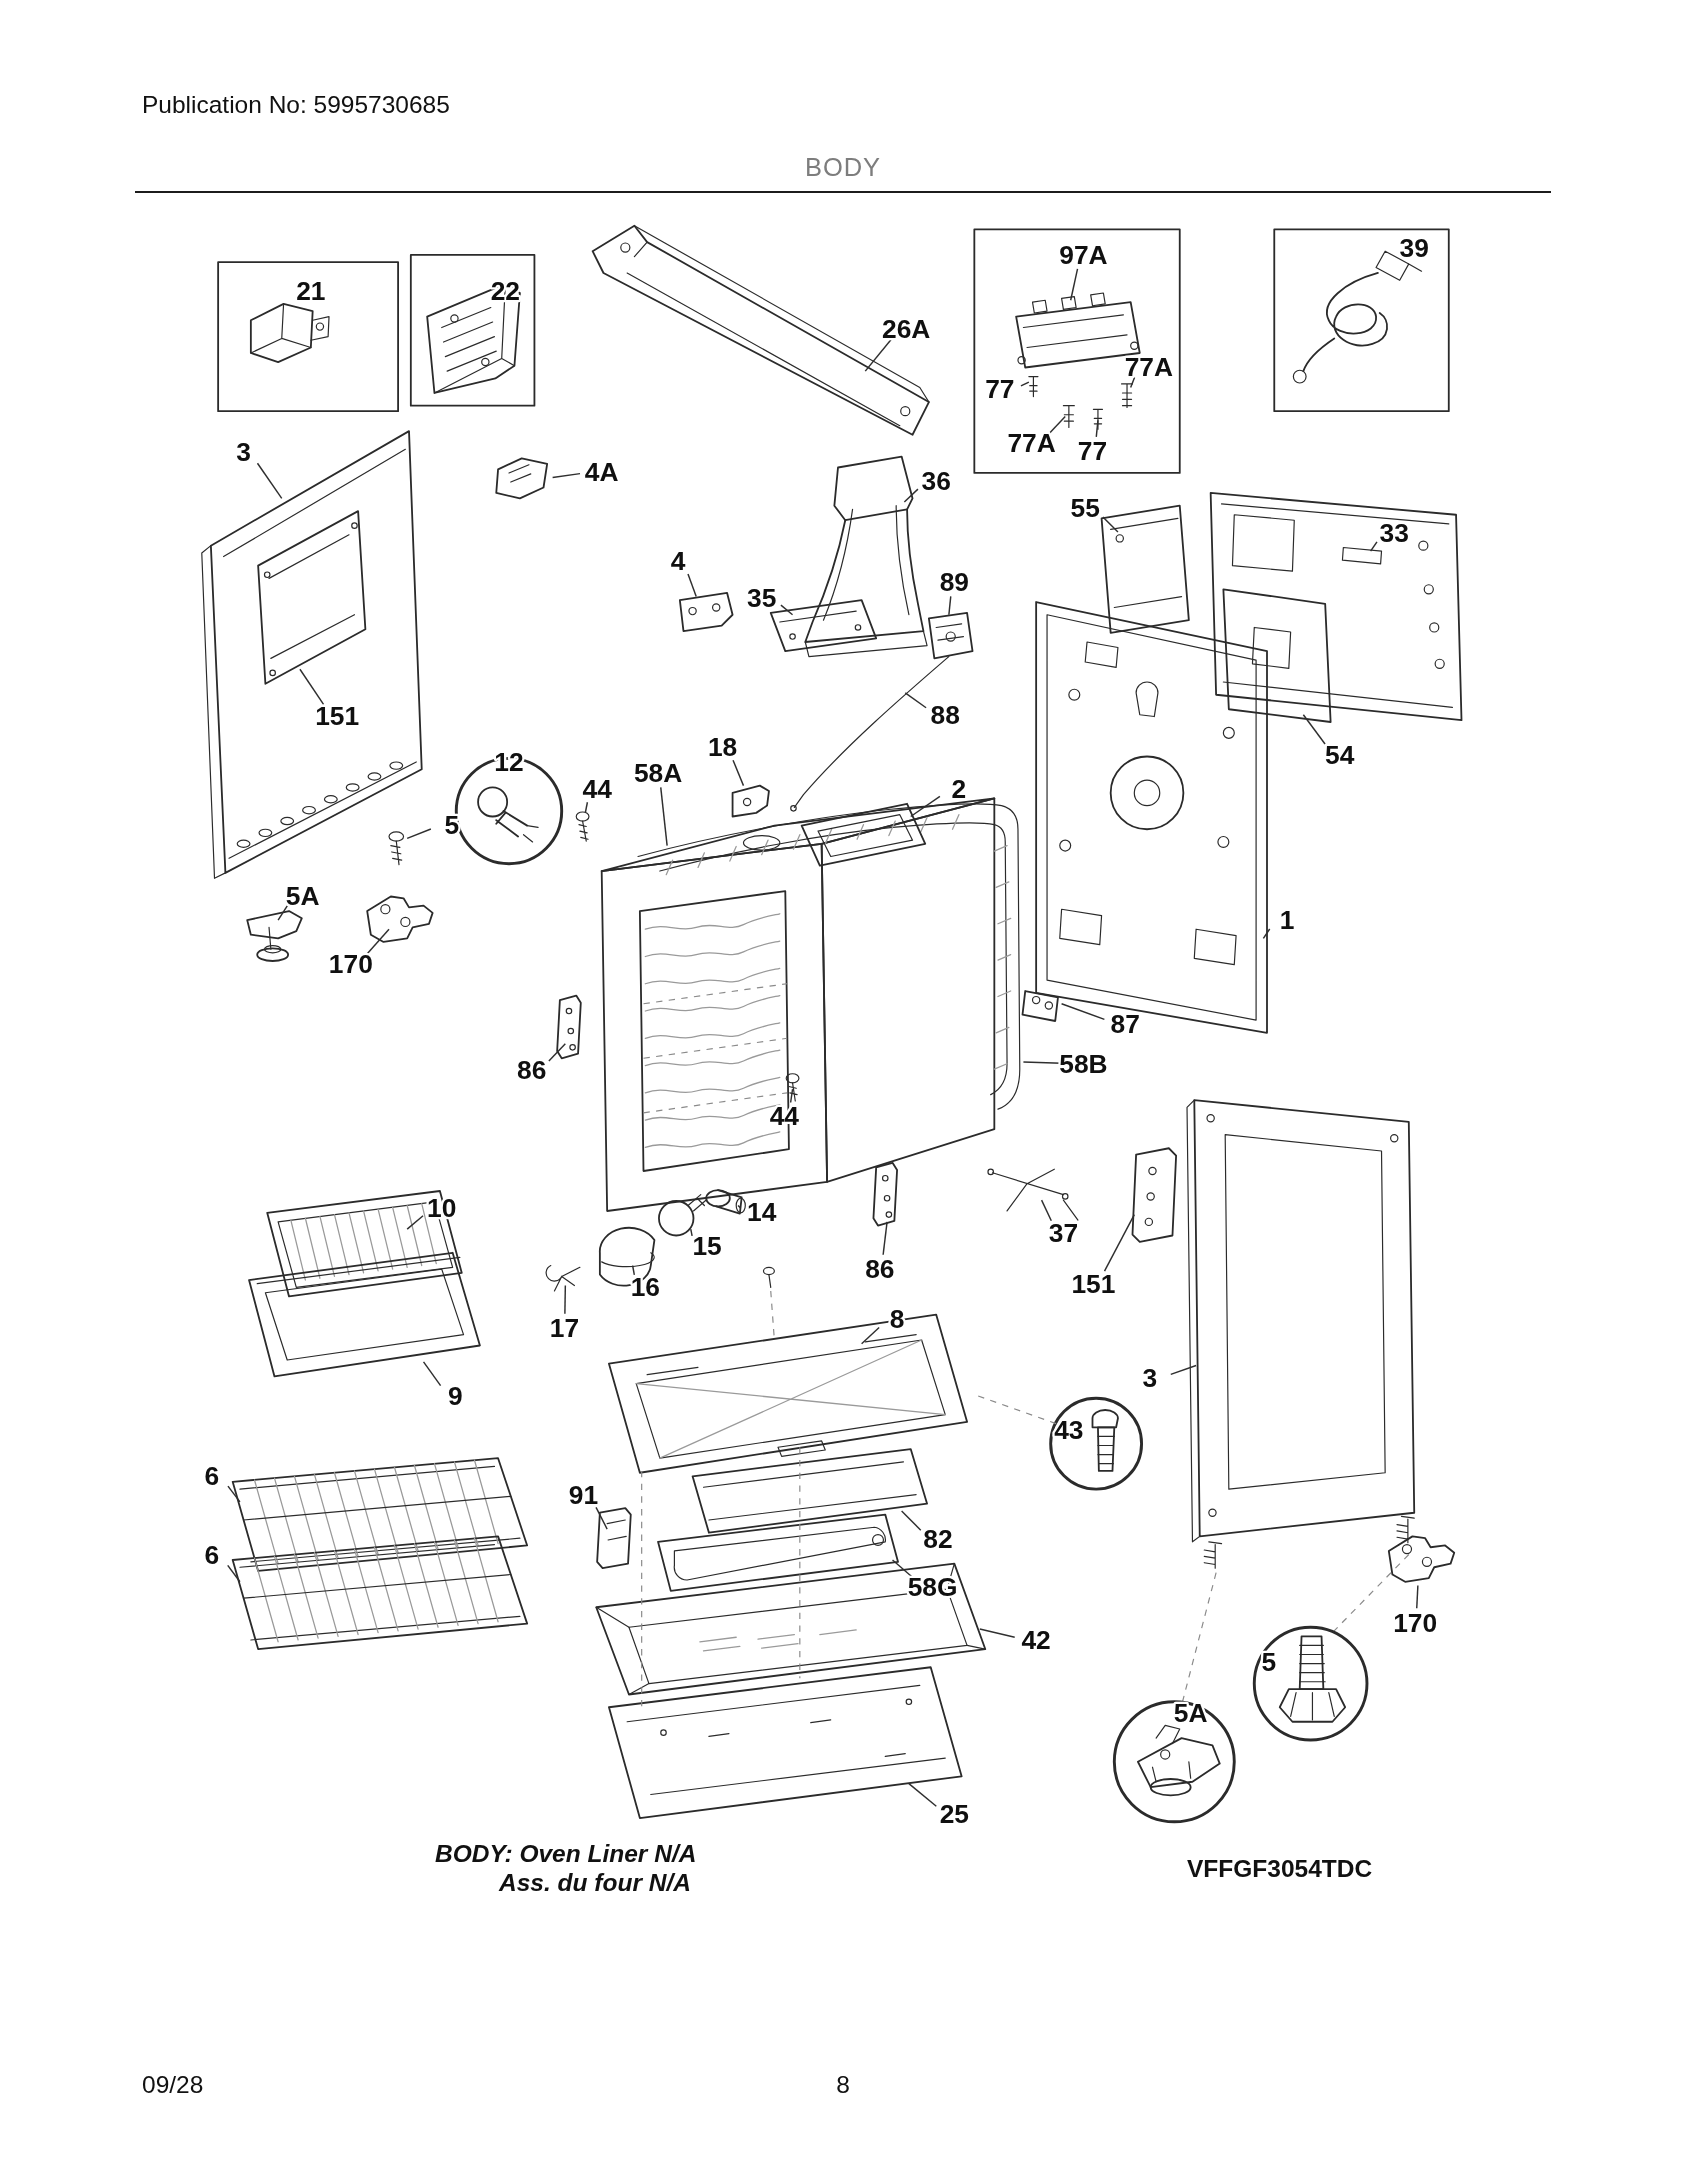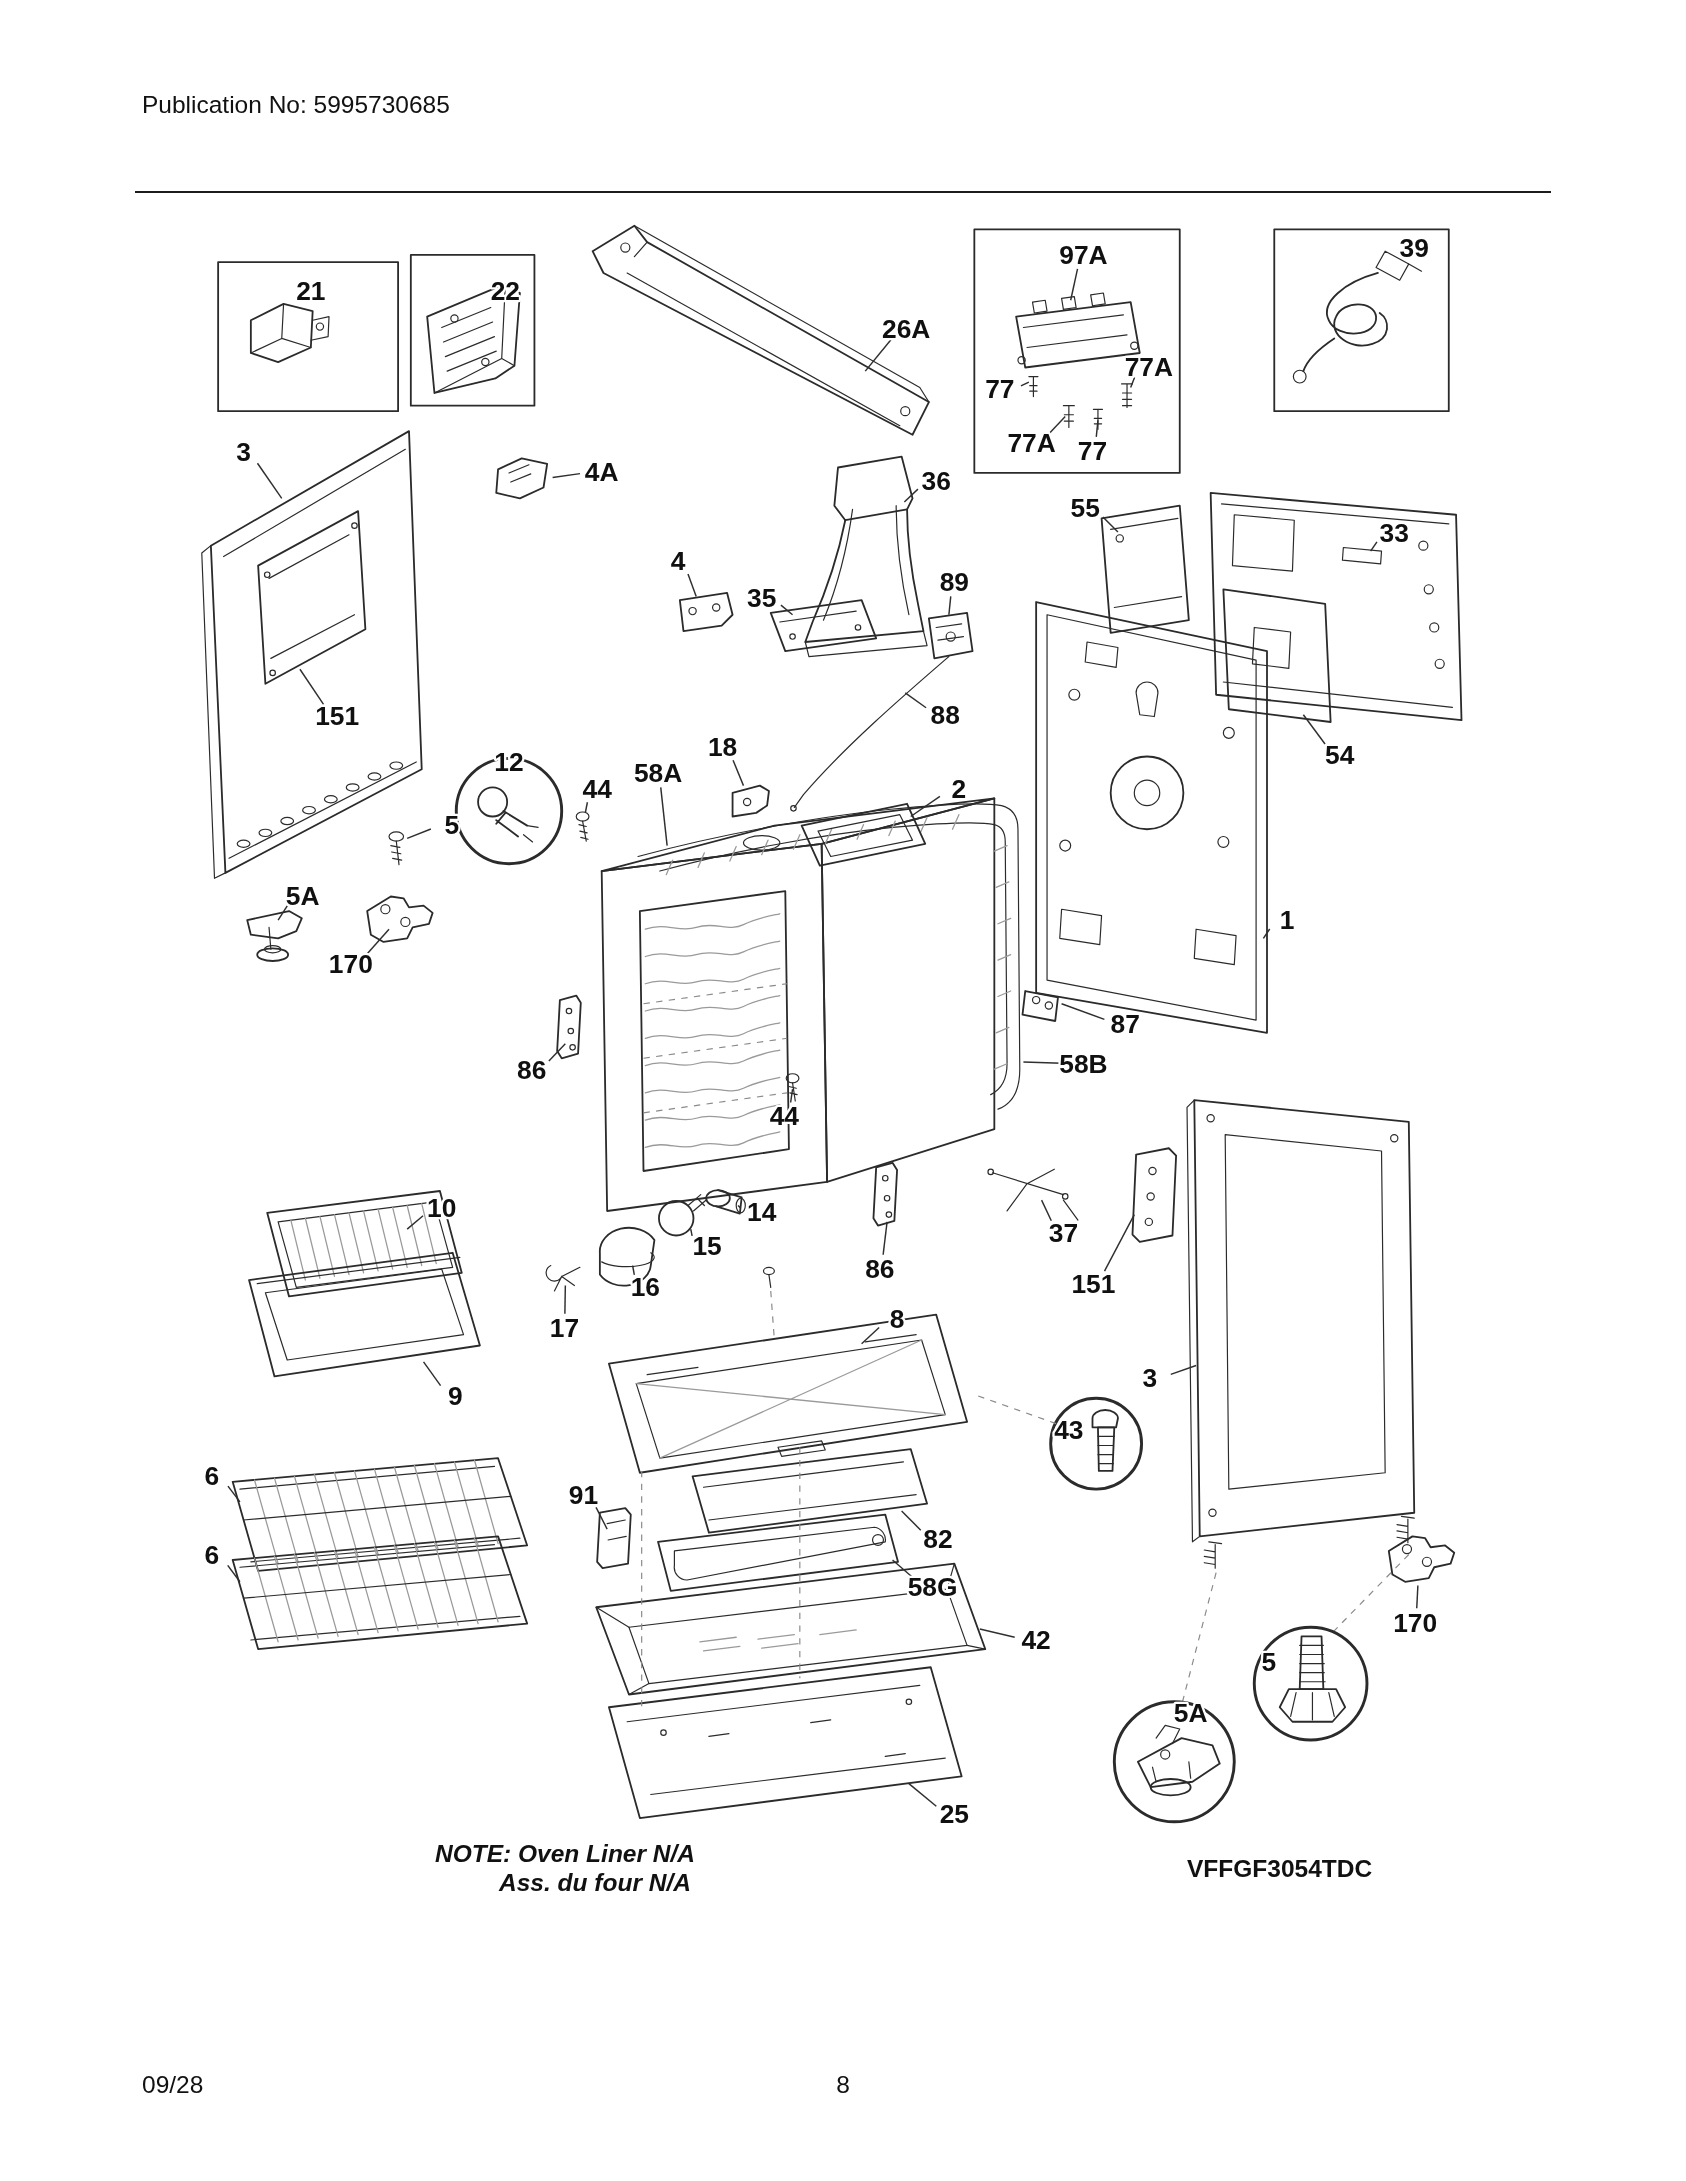--- a/index.html
+++ b/index.html
@@ -24,20 +24,21 @@
   .leader{stroke:#2f2f2f;stroke-width:1.6;}
   .callout{font:700 29px "Liberation Sans",sans-serif;fill:#101010;text-anchor:middle;dominant-baseline:central;
            paint-order:stroke;stroke:#ffffff;stroke-width:5px;stroke-linejoin:round;}
 </style>
 </head>
 <body>
 
 <div class="page">
 
   <div class="abs pub">Publication No: 5995730685</div>
+  <div class="abs section">BODY</div>
   <div class="abs rule"></div>
 
   <svg id="diagram" viewBox="0 0 1855 2400" width="1686" height="2182">
 
     <g>
       <rect x="240" y="288" width="198" height="164" class="ln" stroke-width="2.6"></rect>
       <path class="ln" d="M276,352 L312,334 L344,342 L342,382 L306,398 L276,388 Z"></path>
       <path class="ln ln-thin" d="M312,334 L310,372 L342,382 M310,372 L276,388"></path>
       <path class="ln ln-thin" d="M344,352 L362,348 L361,370 L342,374"></path>
       <circle class="ln ln-thin" cx="352" cy="359" r="4"></circle>
@@ -505,21 +506,21 @@
         <line x1="1558.751415319478" y1="1769.042660422535" x2="1560" y2="1744" class="leader"></line>
         <text x="1557" y="1785" class="callout">170</text>
         <text x="1396" y="1828" class="callout">5</text>
         <text x="1310" y="1884" class="callout">5A</text>
         <line x1="1030.1537639503313" y1="1987.0030396574834" x2="1000" y2="1962" class="leader"></line>
         <text x="1050" y="1996" class="callout">25</text>
       </g>
   </svg>
 
   <div class="abs note">
-    <div>NOTE: Oven Liner N/A</div>
+    <div>BODY: Oven Liner N/A</div>
     <div class="l2">Ass. du four N/A</div>
   </div>
   <div class="abs variant">VFFGF3054TDC</div>
 
   <div class="abs f-date">09/28</div>
   <div class="abs f-page">8</div>
 </div>
 
 
 </body></html>

